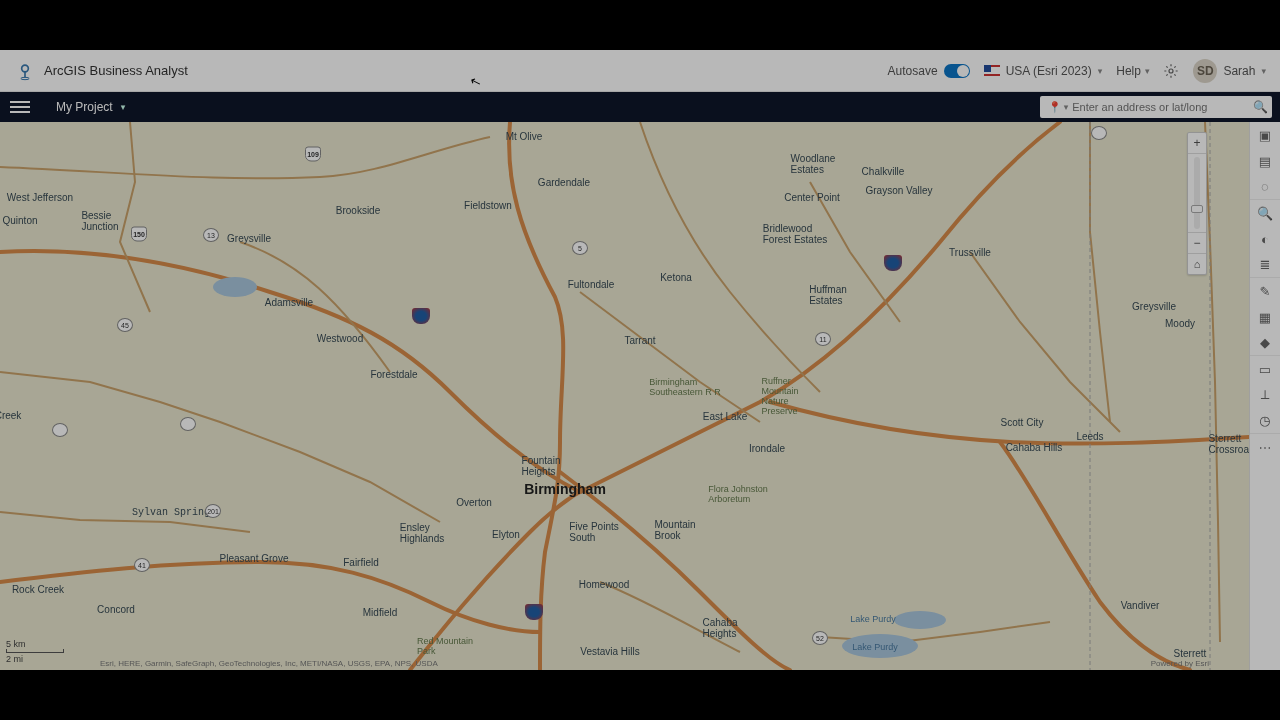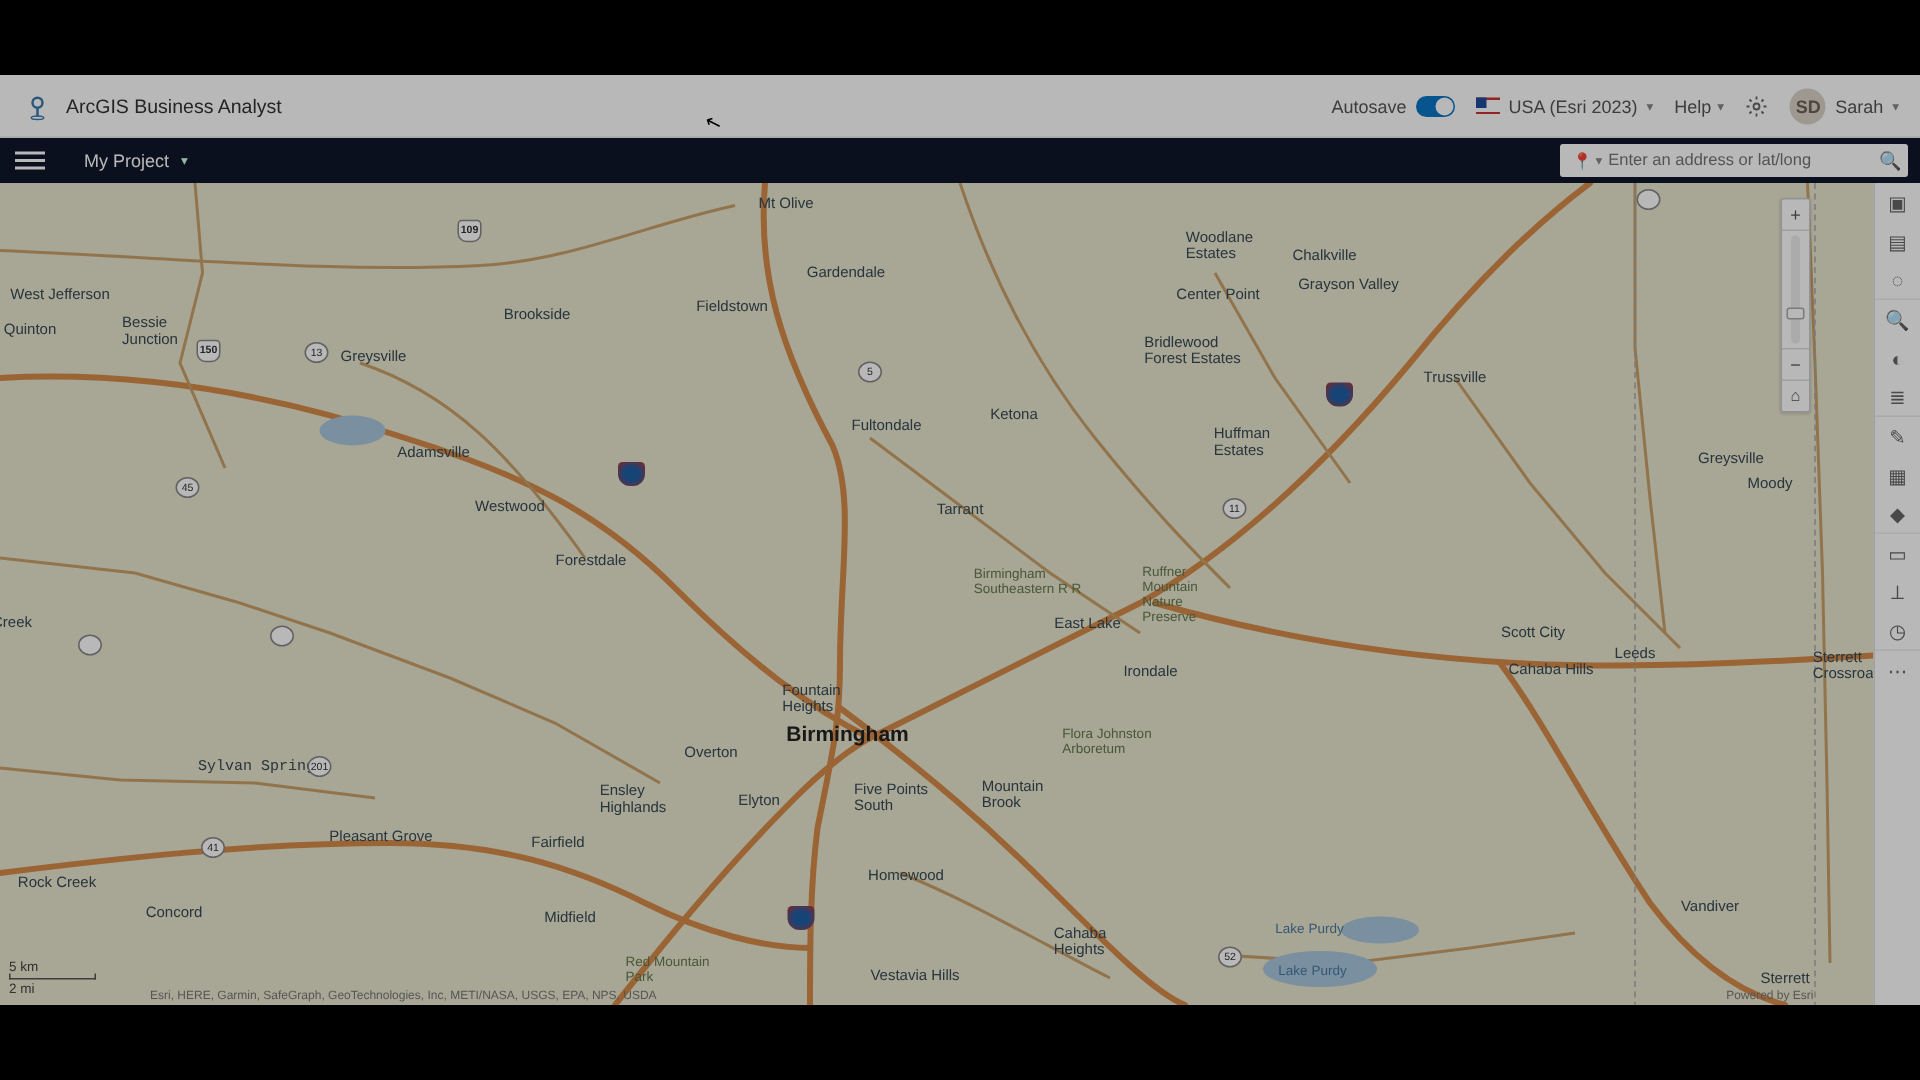--- a/index.html
+++ b/index.html
@@ -225,21 +225,21 @@
 Highlands</div>
         <div class="lbl town" style="left: 506px; top: 412px; white-space: pre;">Elyton</div>
         <div class="lbl town" style="left: 594px; top: 410px; white-space: pre;">Five Points
 South</div>
         <div class="lbl town" style="left: 675px; top: 408px; white-space: pre;">Mountain
 Brook</div>
         <div class="lbl park" style="left: 738px; top: 372px; white-space: pre;">Flora Johnston
 Arboretum</div>
         <div class="lbl town" style="left: 174px; top: 390px; white-space: pre; font-family: Liberation Mono, monospace;">Sylvan Springs</div>
         <div class="lbl town" style="left: 254px; top: 436px; white-space: pre;">Pleasant Grove</div>
-        <div class="lbl town" style="left: 372px; top: 440px; white-space: pre;">Fairfield</div>
+        <div class="lbl town" style="left: 361px; top: 440px; white-space: pre;">Fairfield</div>
         <div class="lbl town" style="left: 38px; top: 467px; white-space: pre;">Rock Creek</div>
         <div class="lbl town" style="left: 116px; top: 487px; white-space: pre;">Concord</div>
         <div class="lbl town" style="left: 380px; top: 490px; white-space: pre;">Midfield</div>
         <div class="lbl town" style="left: 604px; top: 462px; white-space: pre;">Homewood</div>
         <div class="lbl town" style="left: 720px; top: 506px; white-space: pre;">Cahaba
 Heights</div>
         <div class="lbl town" style="left: 610px; top: 529px; white-space: pre;">Vestavia Hills</div>
         <div class="lbl park" style="left: 445px; top: 524px; white-space: pre;">Red Mountain
 Park</div>
         <div class="lbl lake" style="left: 873px; top: 497px; white-space: pre;">Lake Purdy</div>

